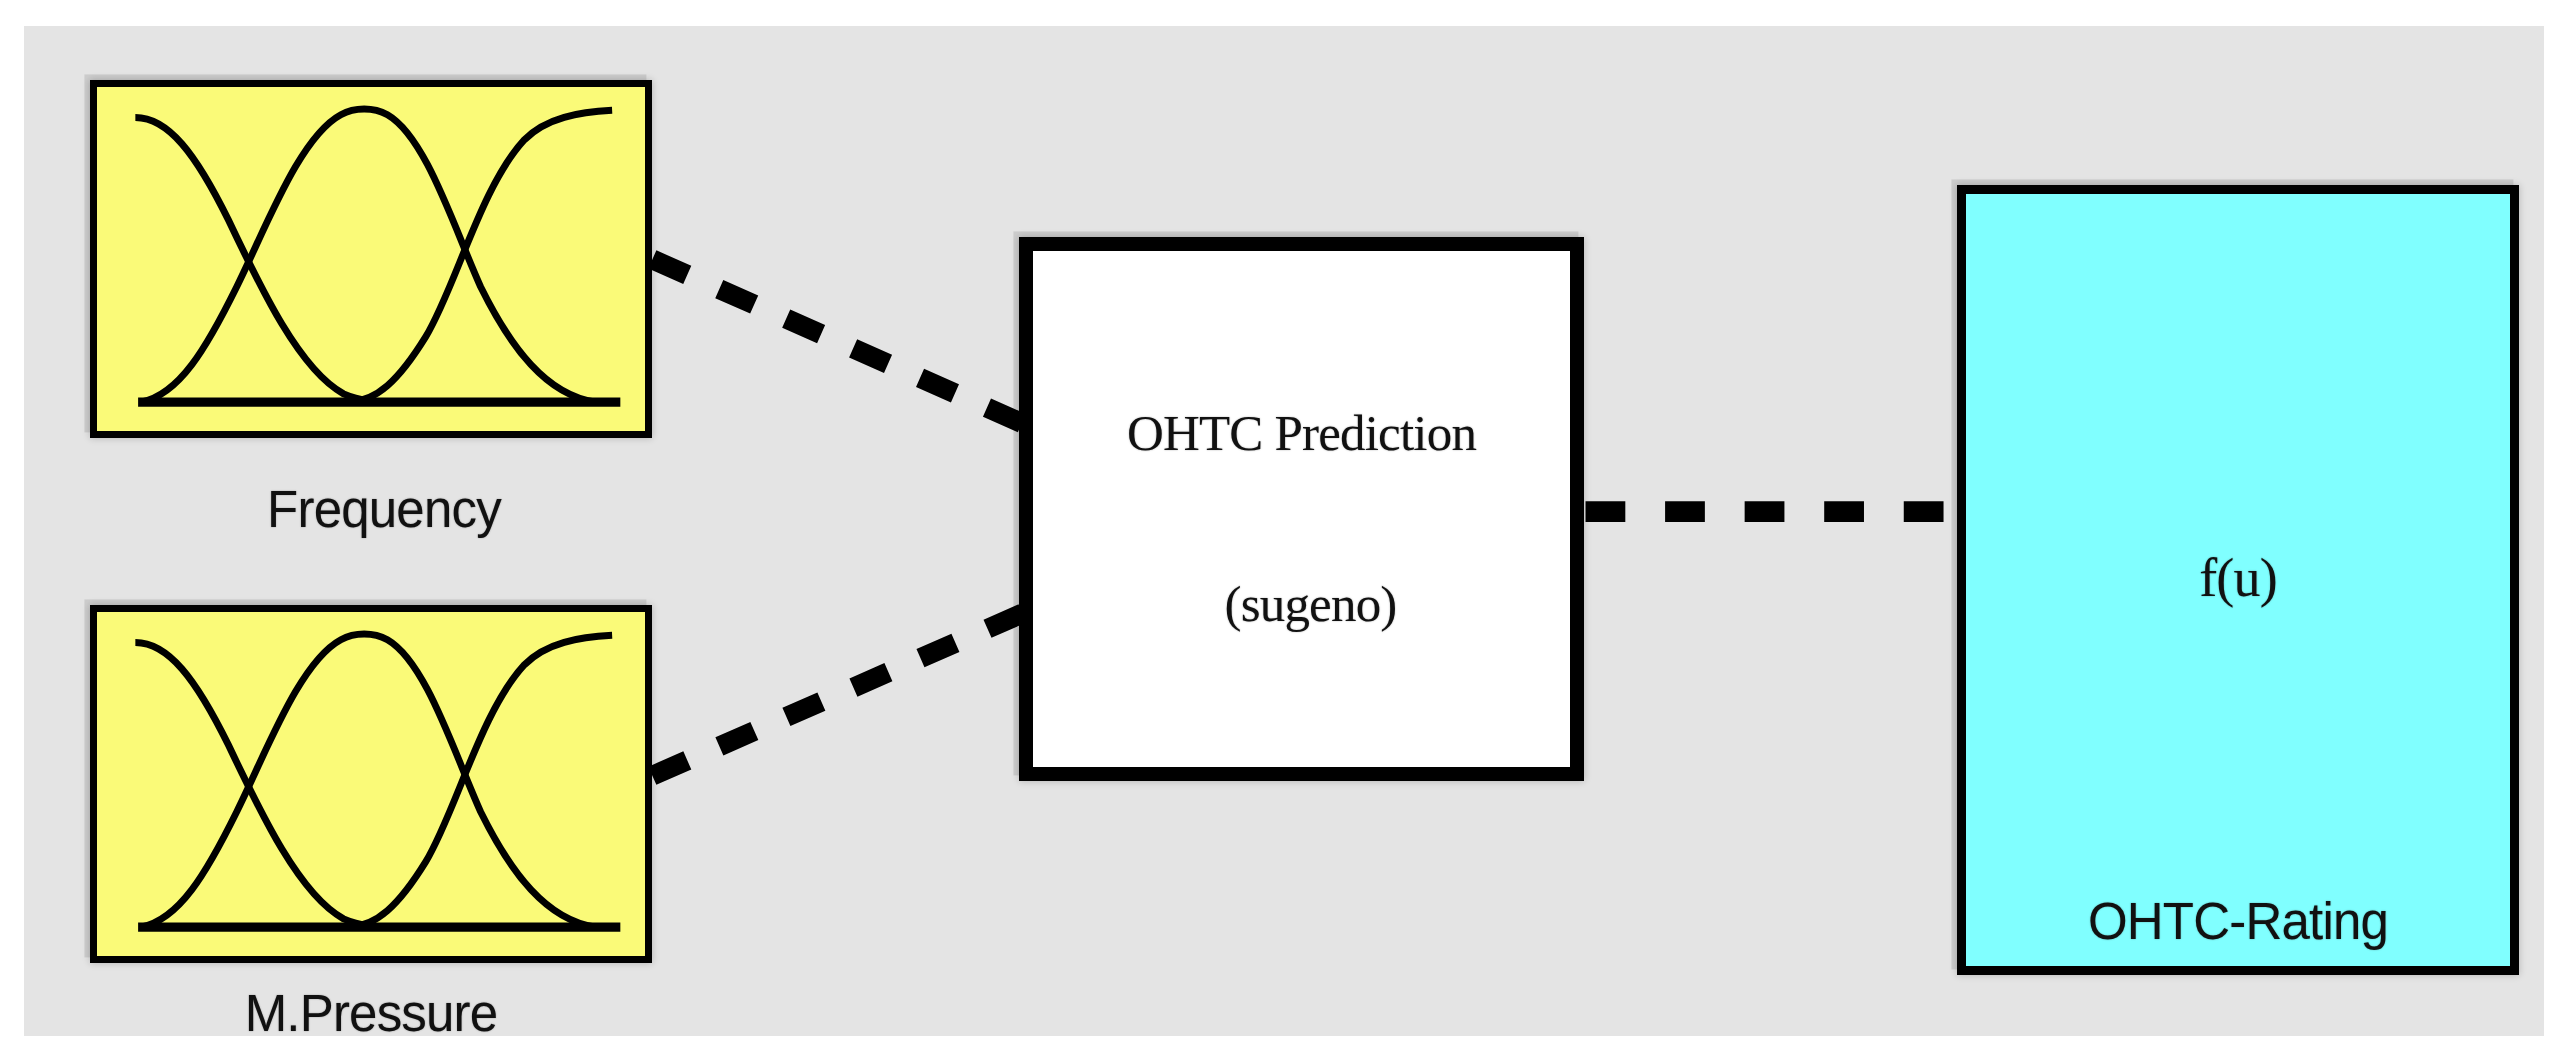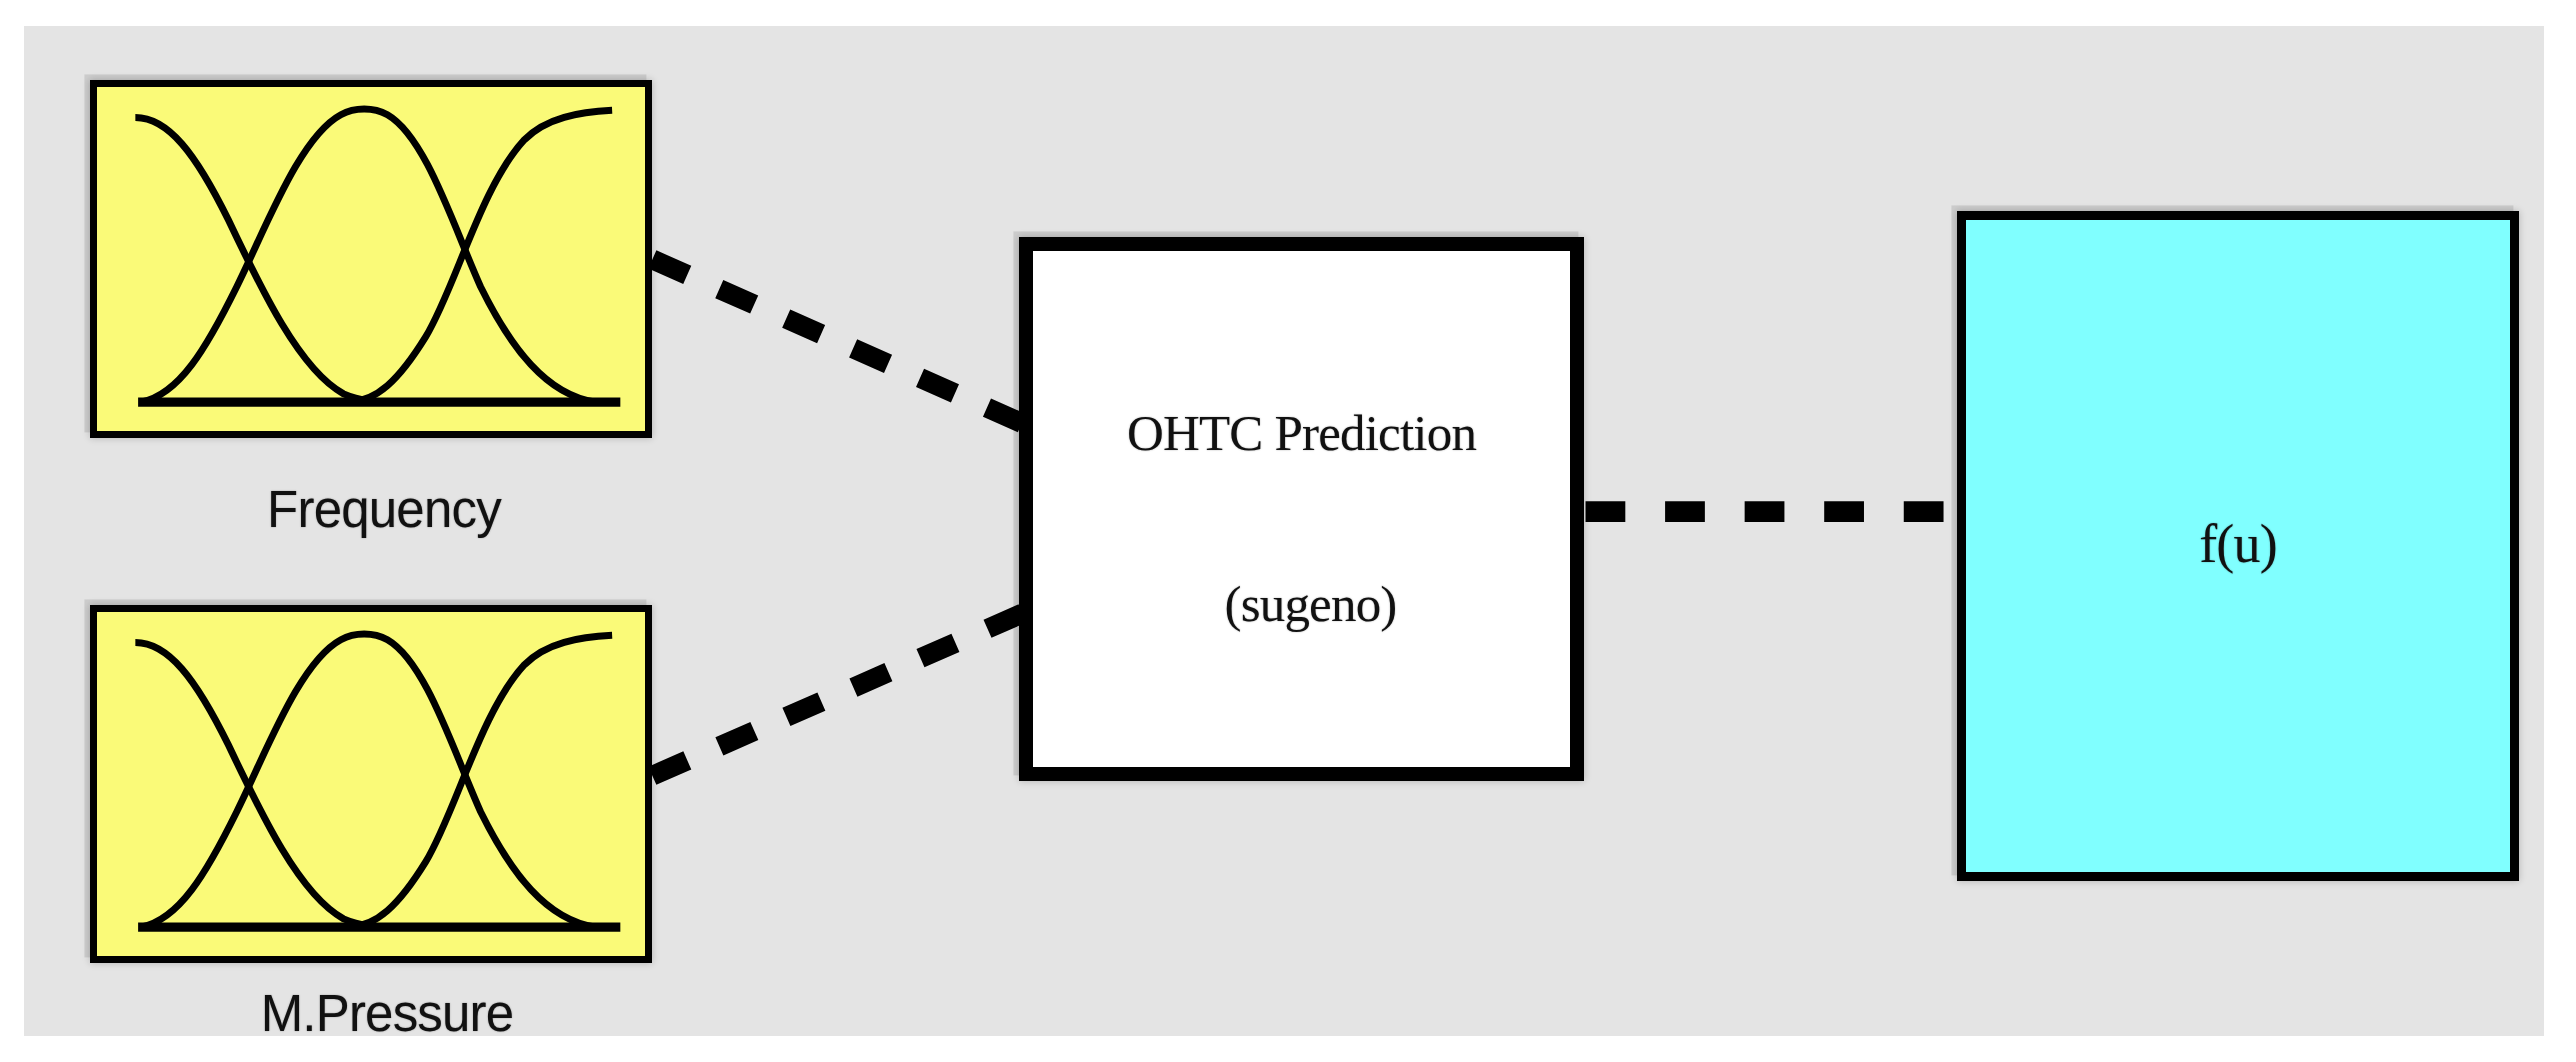--- a/index.html
+++ b/index.html
@@ -29,33 +29,32 @@
     border:7.2px solid #000;
   }
   .box.input .mf{position:absolute;left:0;top:0;width:100%;height:100%;}
   #freq-box{top:80px;}
   #mp-box{top:605px;}
   .box.fis{
     left:1019px;top:237px;width:565px;height:544px;
     border:14.3px solid #000;
   }
   .box.out{
-    left:1957px;top:185px;width:562px;height:670px;
+    left:1957px;top:185px;width:562px;height:790px;
     border:9.5px solid #000;
-    margin-top:26px;
   }
   .dlabel{
     position:absolute;
     transform:translateX(-50%);
     font-size:51px;line-height:1;letter-spacing:-0.8px;
     white-space:nowrap;
     text-shadow:0 0 1.6px rgba(40,40,40,0.45);
   }
   #freq-label{left:384px;top:484px;}
-  #mp-label{left:371px;top:988px;margin-left:16px;}
+  #mp-label{left:371px;top:988px;}
   #out-label{left:2238px;top:896px;}
   .fis-text{
     position:absolute;left:50%;transform:translateX(-50%);
     font-size:51px;line-height:1;letter-spacing:-0.8px;white-space:nowrap;
     text-shadow:0 0 1.6px rgba(40,40,40,0.45);
   }
   #fis-title{top:157px;}
   #fis-subtitle{top:328px;margin-left:9px;}
   .formula{
     position:absolute;left:50%;top:50%;
@@ -99,15 +98,16 @@
   <div class="dlabel" id="mp-label">M.Pressure</div>
 
   <div class="box fis" style="background-color: rgb(255, 255, 255);">
     <div class="fis-text" id="fis-title">OHTC Prediction</div>
     <div class="fis-text" id="fis-subtitle">(sugeno)</div>
   </div>
 
   <div class="box out" style="background-color: rgb(128, 255, 255);">
     <div class="formula">f(u)</div>
   </div>
+  <div class="dlabel" id="out-label">OHTC-Rating</div>
 
 </div>
 
 
 </body></html>

